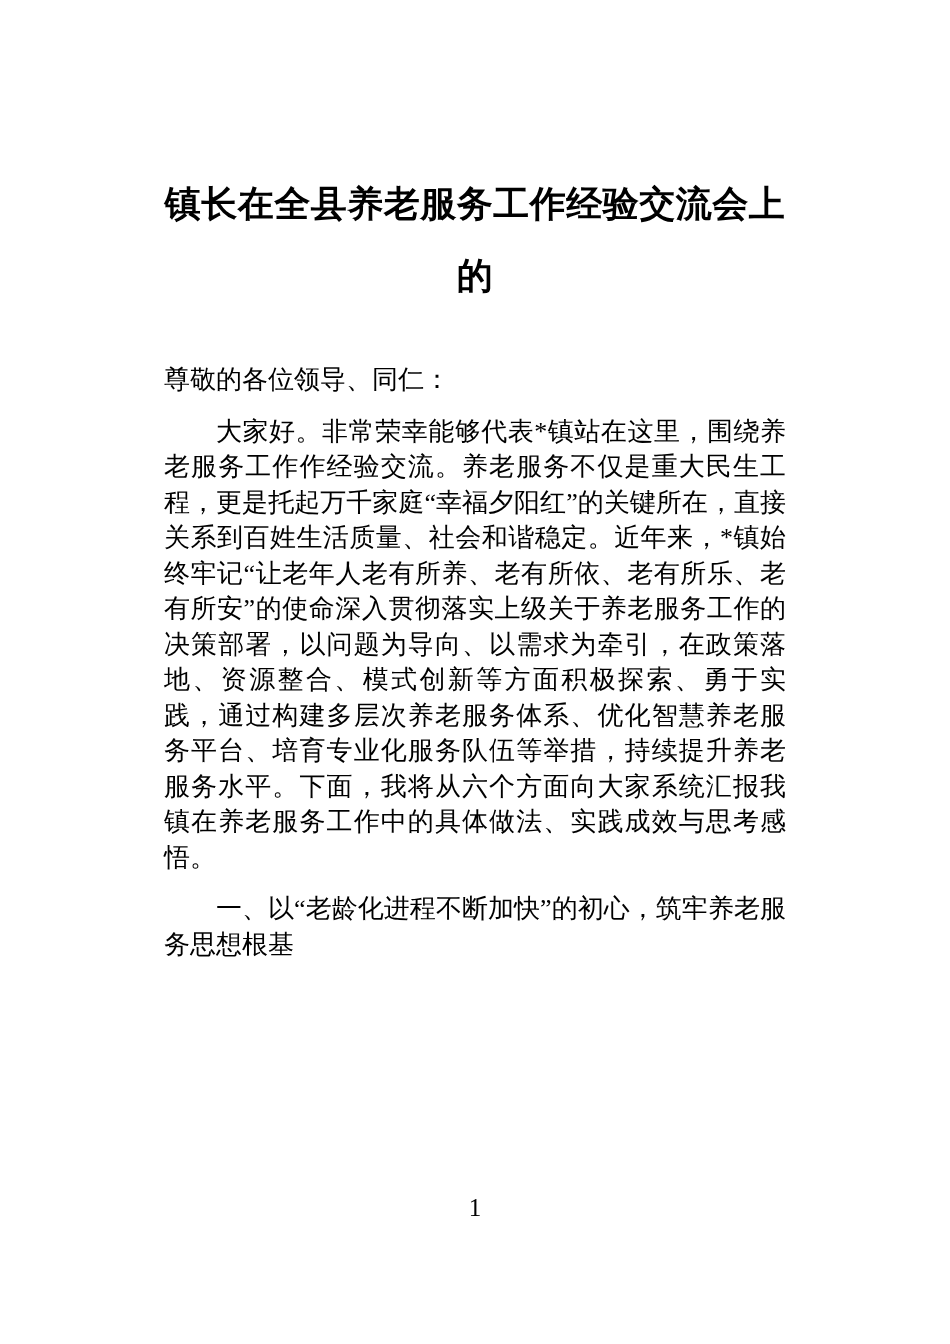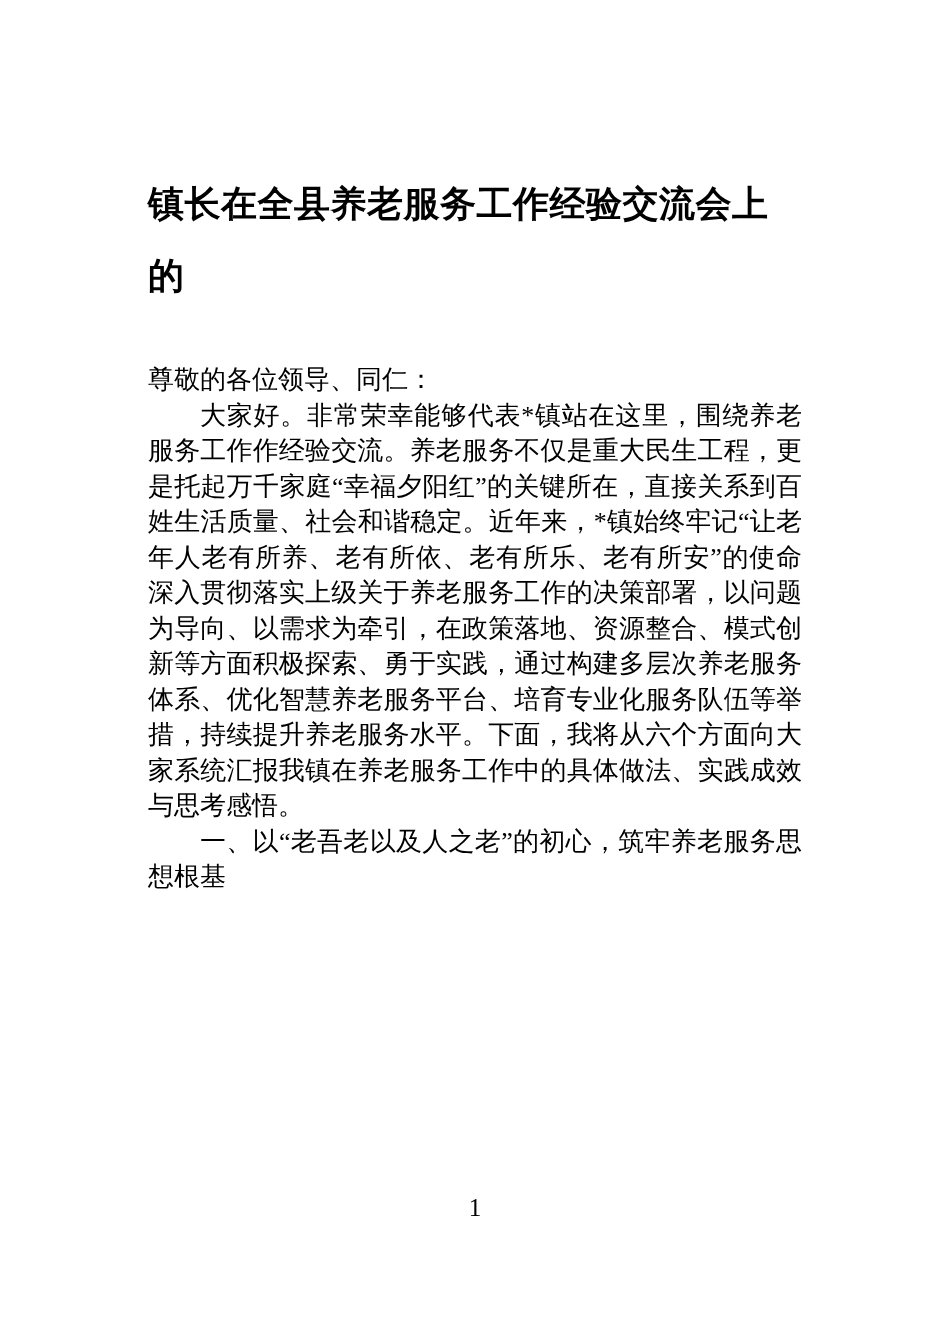--- a/index.html
+++ b/index.html
@@ -25,36 +25,36 @@
     left: 148px;
     right: 148px;
     top: 168px;
   }
   .doc-title {
     margin: 0;
     font-family: "Liberation Sans", "DejaVu Sans", sans-serif;
     font-weight: 700;
     font-size: 36px;
     line-height: 72px;
-    text-align: left;
+    text-align: center;
     color: #000000;
     letter-spacing: 0.5px;
   }
   .doc-title .title-line {
     display: block;
   }
   .body-text {
     margin-top: 50px;
     font-size: 26px;
     line-height: 35.5px;
     text-align: justify;
     text-justify: inter-ideograph;
   }
   .para {
-    margin: 0;
+    margin: 16px;
     text-indent: 2em;
   }
   .para.no-indent {
     text-indent: 0;
   }
   .page-number {
     position: absolute;
     left: 0;
     right: 0;
     bottom: 122px;
@@ -69,19 +69,19 @@
 <div class="page">
   <div class="content">
 
     <h1 class="doc-title">
       <span class="title-line">镇长在全县养老服务工作经验交流会上的</span>
     </h1>
 
     <div class="body-text">
       <p class="para no-indent">尊敬的各位领导、同仁：</p>
       <p class="para">大家好。非常荣幸能够代表*镇站在这里，围绕养老服务工作作经验交流。养老服务不仅是重大民生工程，更是托起万千家庭“幸福夕阳红”的关键所在，直接关系到百姓生活质量、社会和谐稳定。近年来，*镇始终牢记“让老年人老有所养、老有所依、老有所乐、老有所安”的使命深入贯彻落实上级关于养老服务工作的决策部署，以问题为导向、以需求为牵引，在政策落地、资源整合、模式创新等方面积极探索、勇于实践，通过构建多层次养老服务体系、优化智慧养老服务平台、培育专业化服务队伍等举措，持续提升养老服务水平。下面，我将从六个方面向大家系统汇报我镇在养老服务工作中的具体做法、实践成效与思考感悟。</p>
-      <p class="para">一、以“老吾老以及人之老”的初心，筑牢养老服务思想根基</p>
+      <p class="para">一、以“老龄化进程不断加快”的初心，筑牢养老服务思想根基</p>
     </div>
 
   </div>
 
   <div class="page-number">1</div>
 </div>
 
 </body></html>

